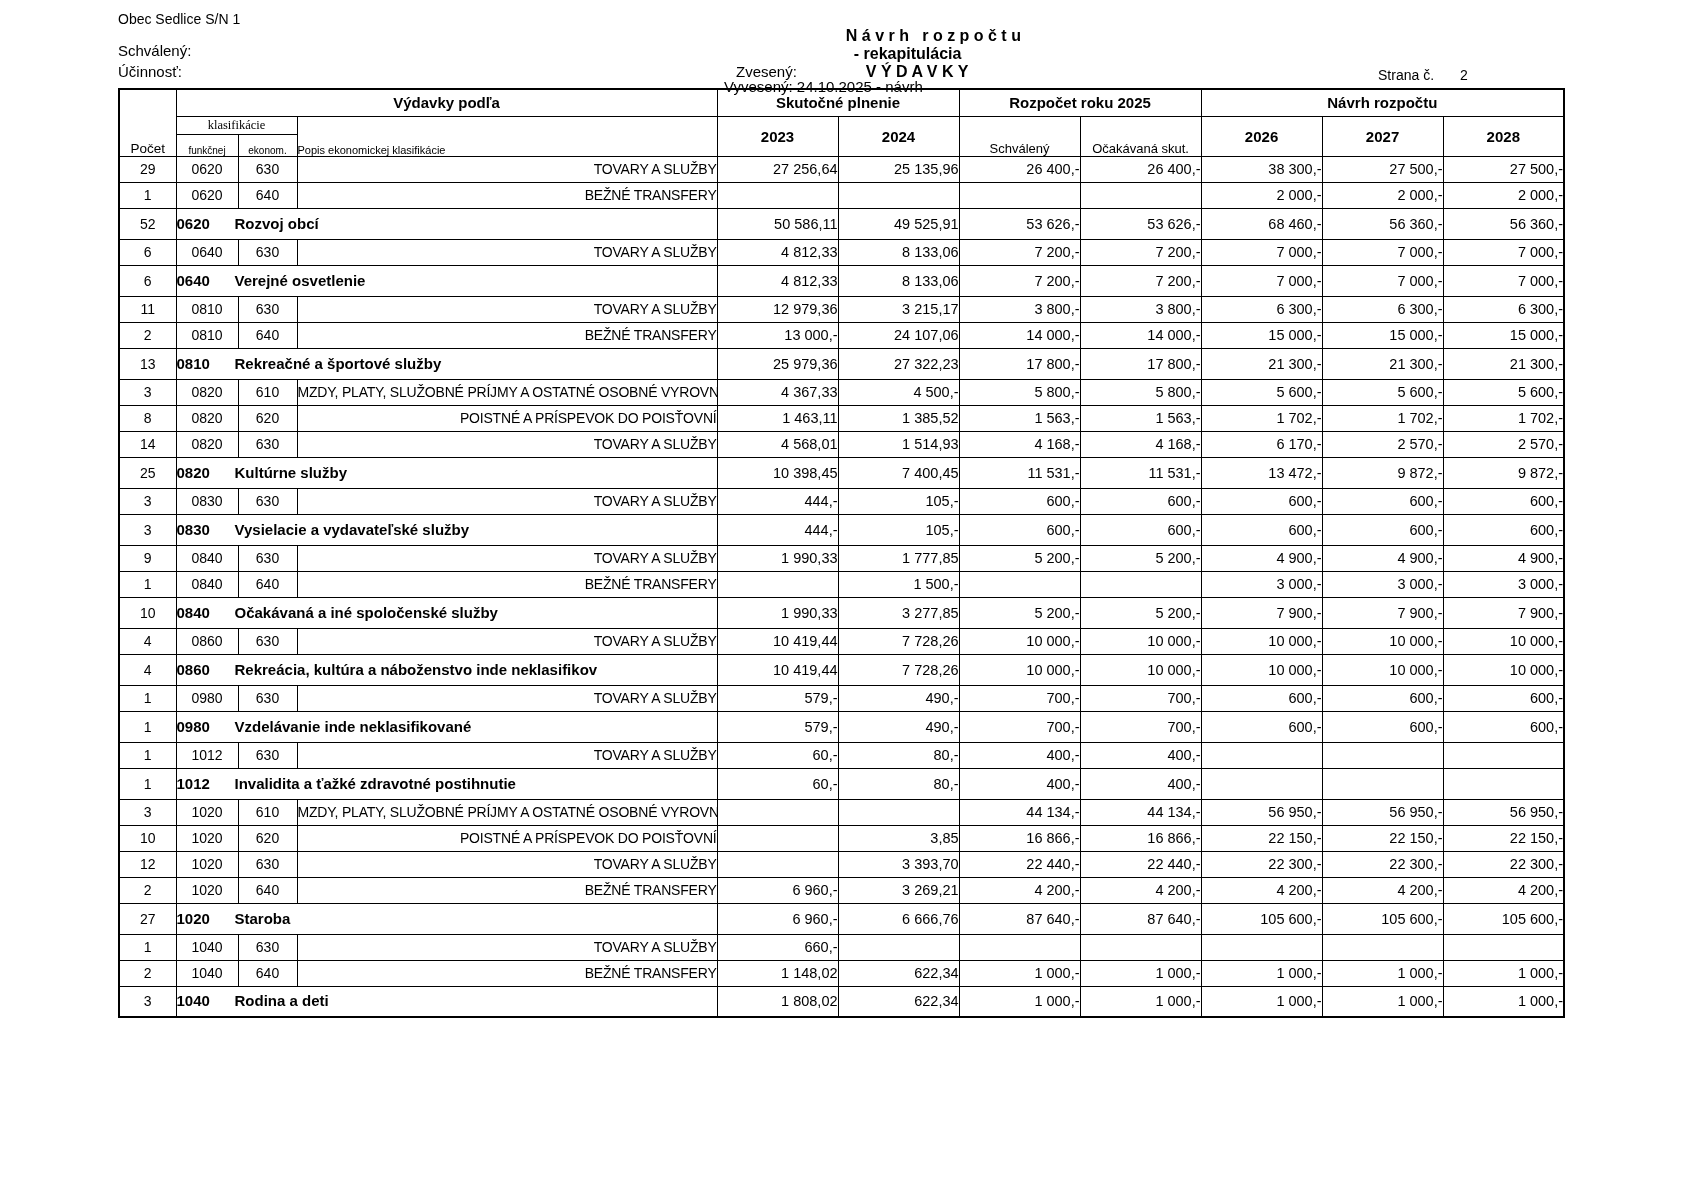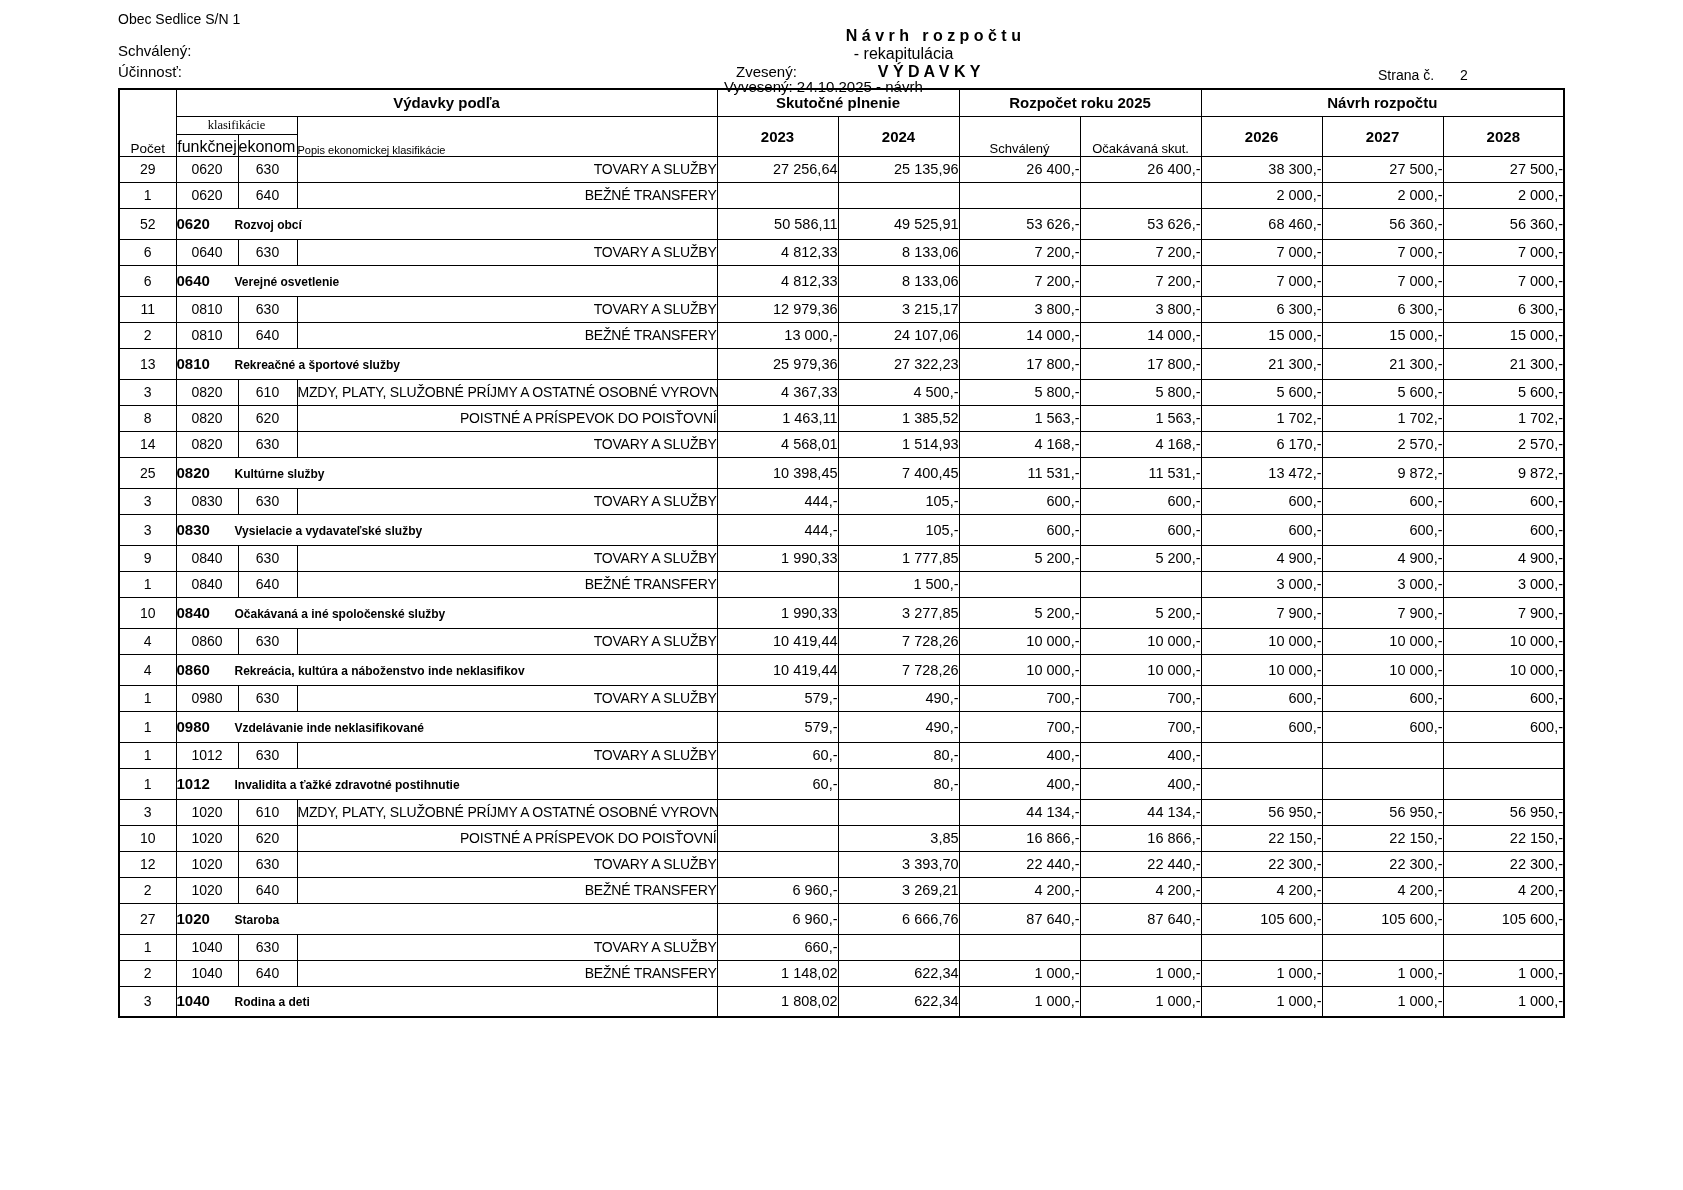--- a/index.html
+++ b/index.html
@@ -9,22 +9,22 @@
     color: #000;
     position: relative;
     overflow: hidden;
   }
   .sheet { position: absolute; inset: 0; background: #fff; }
 
   
   .org-name { position: absolute; left: 118px; top: 11px; font-size: 14px; }
   .doc-title { position: absolute; left: 828px; top: 9px; white-space: pre; font-size: 16px; }
   .doc-title .t-main { font-weight: bold; }
-  .doc-title .t-sub  { font-weight: normal; margin-left: 8px; margin-top: 20px; }
-  .doc-title .t-type { font-weight: bold; margin-left: 32px; }
+  .doc-title .t-sub  { font-weight: bold; margin-left: 8px; margin-top: 20px; }
+  .doc-title .t-type { font-weight: bold; margin-left: 20px; }
   .lbl-approved  { position: absolute; left: 118px; top: 42px; font-size: 15px; }
   .lbl-effective { position: absolute; left: 118px; top: 63px; font-size: 15px; }
   .lbl-posted    { position: absolute; left: 724px; top: 42px; font-size: 15px; margin-top: 36px; }
   .lbl-removed   { position: absolute; left: 724px; top: 63px; font-size: 15px; margin-left: 12px; }
   .page-no { position: absolute; left: 1378px; top: 67px; font-size: 14px; }
   .page-no .num { display: inline-block; margin-left: 26px; }
 
   
   table.budget {
     position: absolute; left: 118px; top: 88px;
@@ -40,35 +40,35 @@
     white-space: nowrap;
   }
   
   thead th { font-weight: normal; }
   tr.h-a { height: 27px; }
   tr.h-b { height: 18px; }
   tr.h-c { height: 22px; }
   th.th-count { vertical-align: bottom; font-size: 13.5px; text-align: center; padding-bottom: 3px; }
   th.th-group { font-weight: bold; font-size: 15px; text-align: center; vertical-align: middle; white-space: pre; }
   th.th-klas  { font-size: 12.5px; text-align: center; vertical-align: middle; font-family: Liberation Serif, serif; }
-  th.th-sub   { font-size: 16px; text-align: center; vertical-align: bottom; padding-bottom: 3px; margin-top: 16px; }
+  th.th-sub   { font-size: 10px; text-align: center; vertical-align: bottom; padding-bottom: 3px; margin-top: 16px; }
   th.th-popis { font-size: 11px; text-align: left; vertical-align: bottom; padding: 0 0 3px 6px; }
   th.th-year  { font-weight: bold; font-size: 15px; text-align: center; vertical-align: middle; }
   th.th-small { font-size: 13px; text-align: center; vertical-align: bottom; padding-bottom: 3px; }
 
   
   tr.detail  { height: 26px; }
   tr.summary { height: 31px; }
   td.col-count { text-align: center; font-size: 14px; }
   td.col-func, td.col-econ { text-align: center; font-size: 14px; }
   td.col-desc { text-align: right; font-size: 14px; padding-left: 6px; letter-spacing: -0.2px; }
   td.col-num  { text-align: right; font-size: 14.5px; padding-right: 8px; }
   td.col-summary { text-align: left; padding-left: 12px; }
   td.col-summary .sum-code { font-weight: bold; font-size: 15px; display: inline-block; min-width: 44px; }
-  td.col-summary .sum-name { font-weight: bold; font-size: 12px; margin-left: 14px; }
+  td.col-summary .sum-name { font-weight: bold; font-size: 15px; margin-left: 14px; }
 </style>
 </head>
 <body>
 
 <div class="sheet">
 
   <div class="org-name">Obec Sedlice S/N 1</div>
 
   <div class="doc-title">
     <span class="t-main">N á v r h   r o z p o č t u</span>

